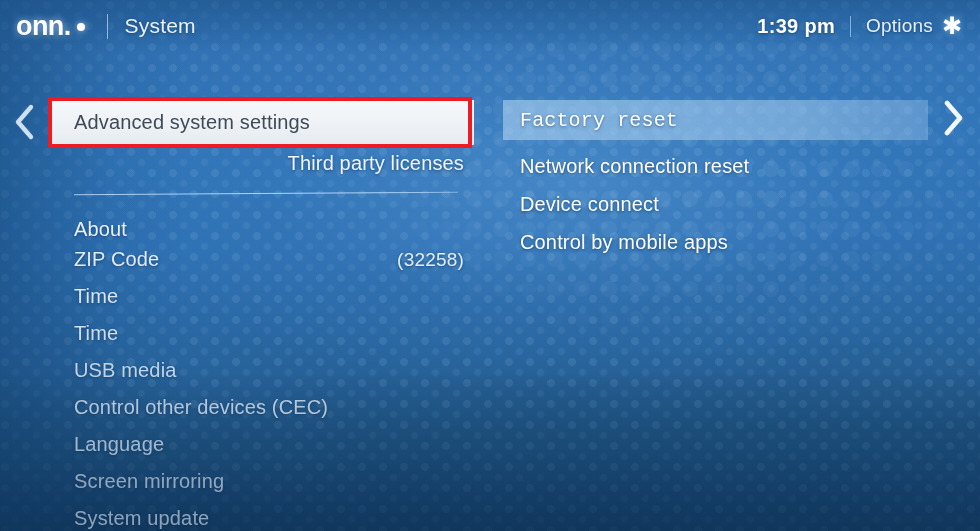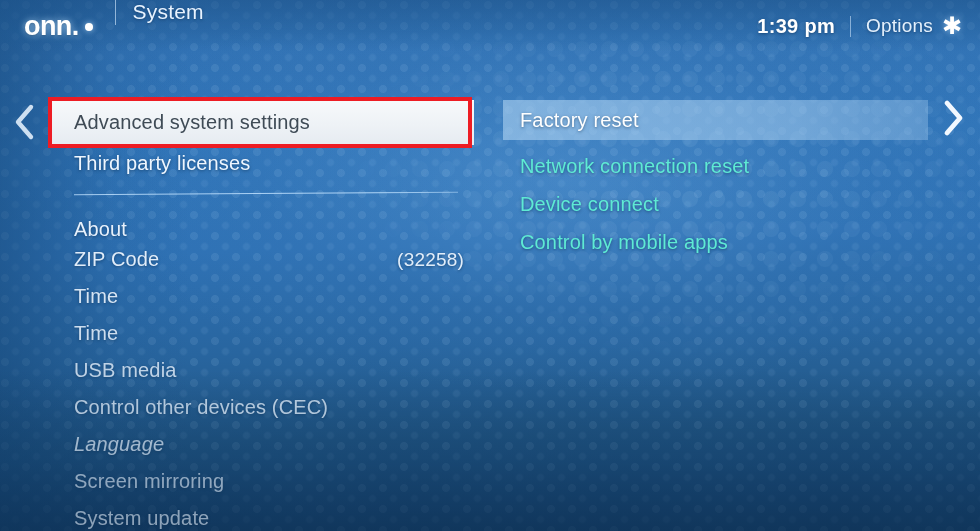--- a/index.html
+++ b/index.html
@@ -79,22 +79,23 @@
   }
 
   
   .header {
     position: absolute;
     left: 0; top: 0;
     width: 980px;
     height: 52px;
     background: linear-gradient(180deg, rgba(28,84,140,0.58) 0%, rgba(30,90,148,0.30) 62%, rgba(30,92,150,0) 100%);
     display: flex;
+    align-items: center;
     box-sizing: border-box;
-    padding: 0 18px 0 24px;
+    padding: 0 18px 0 16px;
   }
   .brand {
     display: flex;
     align-items: center;
     white-space: nowrap;
   }
   .brand-onn {
     color: #ffffff;
     font-weight: bold;
     font-size: 27px;
@@ -216,28 +217,28 @@
   }
 
   .row-normal { padding-left: 22px; padding-right: 10px; }
   .row-normal .row-label,
   .row-normal .row-value {
     color: #eef6ff;
     text-shadow: 0 1px 3px rgba(10,38,70,0.55);
   }
 
   
-  .dim-0 { opacity: 1.00; }
+  .dim-0 { opacity: 1.00; justify-content: flex-end; }
   .dim-1 { opacity: 0.97; align-items: flex-end; }
   .dim-2 { opacity: 0.93; }
   .dim-3 { opacity: 0.88; }
   .dim-4 { opacity: 0.83; }
   .dim-5 { opacity: 0.76; }
   .dim-6 { opacity: 0.70; }
-  .dim-7 { opacity: 0.63; font-style: italic; }
+  .dim-7 { opacity: 0.63; }
   .dim-8 { opacity: 0.56; }
 
   .divider {
     height: 1px;
     margin: 11px 0 10px 22px;
     width: 384px;
     background: linear-gradient(90deg, rgba(186,221,252,0.85) 0%, rgba(186,221,252,0.92) 78%, rgba(186,221,252,0.55) 100%);
     transform: rotate(-0.35deg);
   }
 
@@ -250,27 +251,28 @@
   }
   .row-r {
     position: relative;
     height: 38px;
     display: flex;
     align-items: center;
     padding-left: 17px;
     box-sizing: border-box;
   }
   .row-r .row-label {
-    color: #5eead4;
+    color: #ffffff;
     font-size: 20px;
     text-shadow: 0 1px 3px rgba(10,38,70,0.5);
   }
   .row-r-focus {
     height: 40px;
     background: linear-gradient(90deg, rgba(171,209,241,0.62) 0%, rgba(160,201,237,0.56) 70%, rgba(150,193,232,0.42) 100%);
+    font-family: Liberation Mono, monospace;
   }
   .row-r-focus .row-label {
     color: #ffffff;
   }
   .rgap { height: 7px; }
 
   
   .annot-box {
     position: absolute;
     left: 48px;

